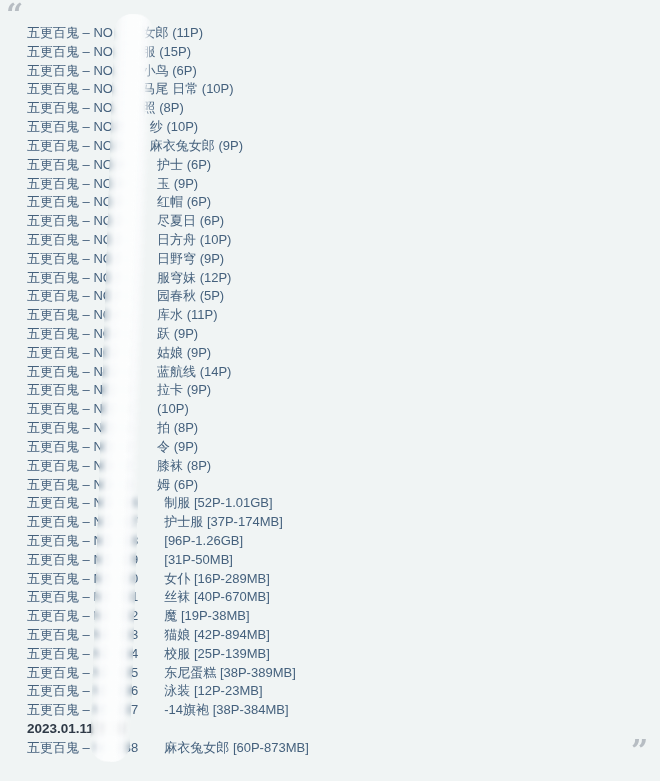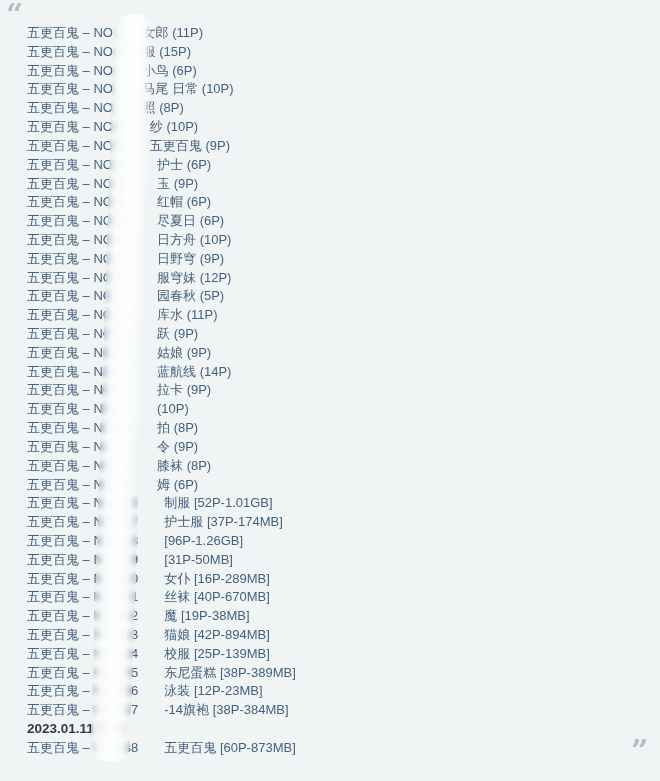--- a/index.html
+++ b/index.html
@@ -57,21 +57,21 @@
 
 <span class="quote-mark quote-open">“</span>
 
 <div class="gallery-list">
     <div class="row"><span class="seg">五更百鬼 – NO.</span><span class="gap"></span><span class="seg">女郎 (11P)</span></div>
     <div class="row"><span class="seg">五更百鬼 – NO.</span><span class="gap"></span><span class="seg">服 (15P)</span></div>
     <div class="row"><span class="seg">五更百鬼 – NO.</span><span class="gap"></span><span class="seg">小鸟 (6P)</span></div>
     <div class="row"><span class="seg">五更百鬼 – NO.</span><span class="gap"></span><span class="seg">马尾 日常 (10P)</span></div>
     <div class="row"><span class="seg">五更百鬼 – NO.</span><span class="gap"></span><span class="seg">照 (8P)</span></div>
     <div class="row"><span class="seg">五更百鬼 – NO.0</span><span class="gap"></span><span class="seg">纱 (10P)</span></div>
-    <div class="row"><span class="seg">五更百鬼 – NO.0</span><span class="gap"></span><span class="seg">五更百鬼 (9P)</span></div>
+    <div class="row"><span class="seg">五更百鬼 – NO.0</span><span class="gap"></span><span class="seg">麻衣兔女郎 (9P)</span></div>
     <div class="row"><span class="seg">五更百鬼 – NO.00</span><span class="gap"></span><span class="seg">护士 (6P)</span></div>
     <div class="row"><span class="seg">五更百鬼 – NO.00</span><span class="gap"></span><span class="seg">玉 (9P)</span></div>
     <div class="row"><span class="seg">五更百鬼 – NO.01</span><span class="gap"></span><span class="seg">红帽 (6P)</span></div>
     <div class="row"><span class="seg">五更百鬼 – NO.01</span><span class="gap"></span><span class="seg">尽夏日 (6P)</span></div>
     <div class="row"><span class="seg">五更百鬼 – NO.01</span><span class="gap"></span><span class="seg">日方舟 (10P)</span></div>
     <div class="row"><span class="seg">五更百鬼 – NO.01</span><span class="gap"></span><span class="seg">日野穹 (9P)</span></div>
     <div class="row"><span class="seg">五更百鬼 – NO.01</span><span class="gap"></span><span class="seg">服穹妹 (12P)</span></div>
     <div class="row"><span class="seg">五更百鬼 – NO.01</span><span class="gap"></span><span class="seg">园春秋 (5P)</span></div>
     <div class="row"><span class="seg">五更百鬼 – NO.01</span><span class="gap"></span><span class="seg">库水 (11P)</span></div>
     <div class="row"><span class="seg">五更百鬼 – NO.01</span><span class="gap"></span><span class="seg">跃 (9P)</span></div>
@@ -89,18 +89,18 @@
     <div class="row"><span class="seg">五更百鬼 – NO.029</span><span class="gap"></span><span class="seg">[31P-50MB]</span></div>
     <div class="row"><span class="seg">五更百鬼 – NO.030</span><span class="gap"></span><span class="seg">女仆 [16P-289MB]</span></div>
     <div class="row"><span class="seg">五更百鬼 – NO.031</span><span class="gap"></span><span class="seg">丝袜 [40P-670MB]</span></div>
     <div class="row"><span class="seg">五更百鬼 – NO.032</span><span class="gap"></span><span class="seg">魔 [19P-38MB]</span></div>
     <div class="row"><span class="seg">五更百鬼 – NO.033</span><span class="gap"></span><span class="seg">猫娘 [42P-894MB]</span></div>
     <div class="row"><span class="seg">五更百鬼 – NO.034</span><span class="gap"></span><span class="seg">校服 [25P-139MB]</span></div>
     <div class="row"><span class="seg">五更百鬼 – NO.035</span><span class="gap"></span><span class="seg">东尼蛋糕 [38P-389MB]</span></div>
     <div class="row"><span class="seg">五更百鬼 – NO.036</span><span class="gap"></span><span class="seg">泳装 [12P-23MB]</span></div>
     <div class="row"><span class="seg">五更百鬼 – NO.037</span><span class="gap"></span><span class="seg">-14旗袍 [38P-384MB]</span></div>
     <div class="date-row">2023.01.11 更新</div>
-    <div class="row"><span class="seg">五更百鬼 – NO.038</span><span class="gap"></span><span class="seg">五更百鬼 [60P-873MB]</span></div>
+    <div class="row"><span class="seg">五更百鬼 – NO.038</span><span class="gap"></span><span class="seg">麻衣兔女郎 [60P-873MB]</span></div>
   </div>
 
 <div class="censor-band"></div>
 
 <span class="quote-mark quote-close">”</span>
 
 </body></html>

